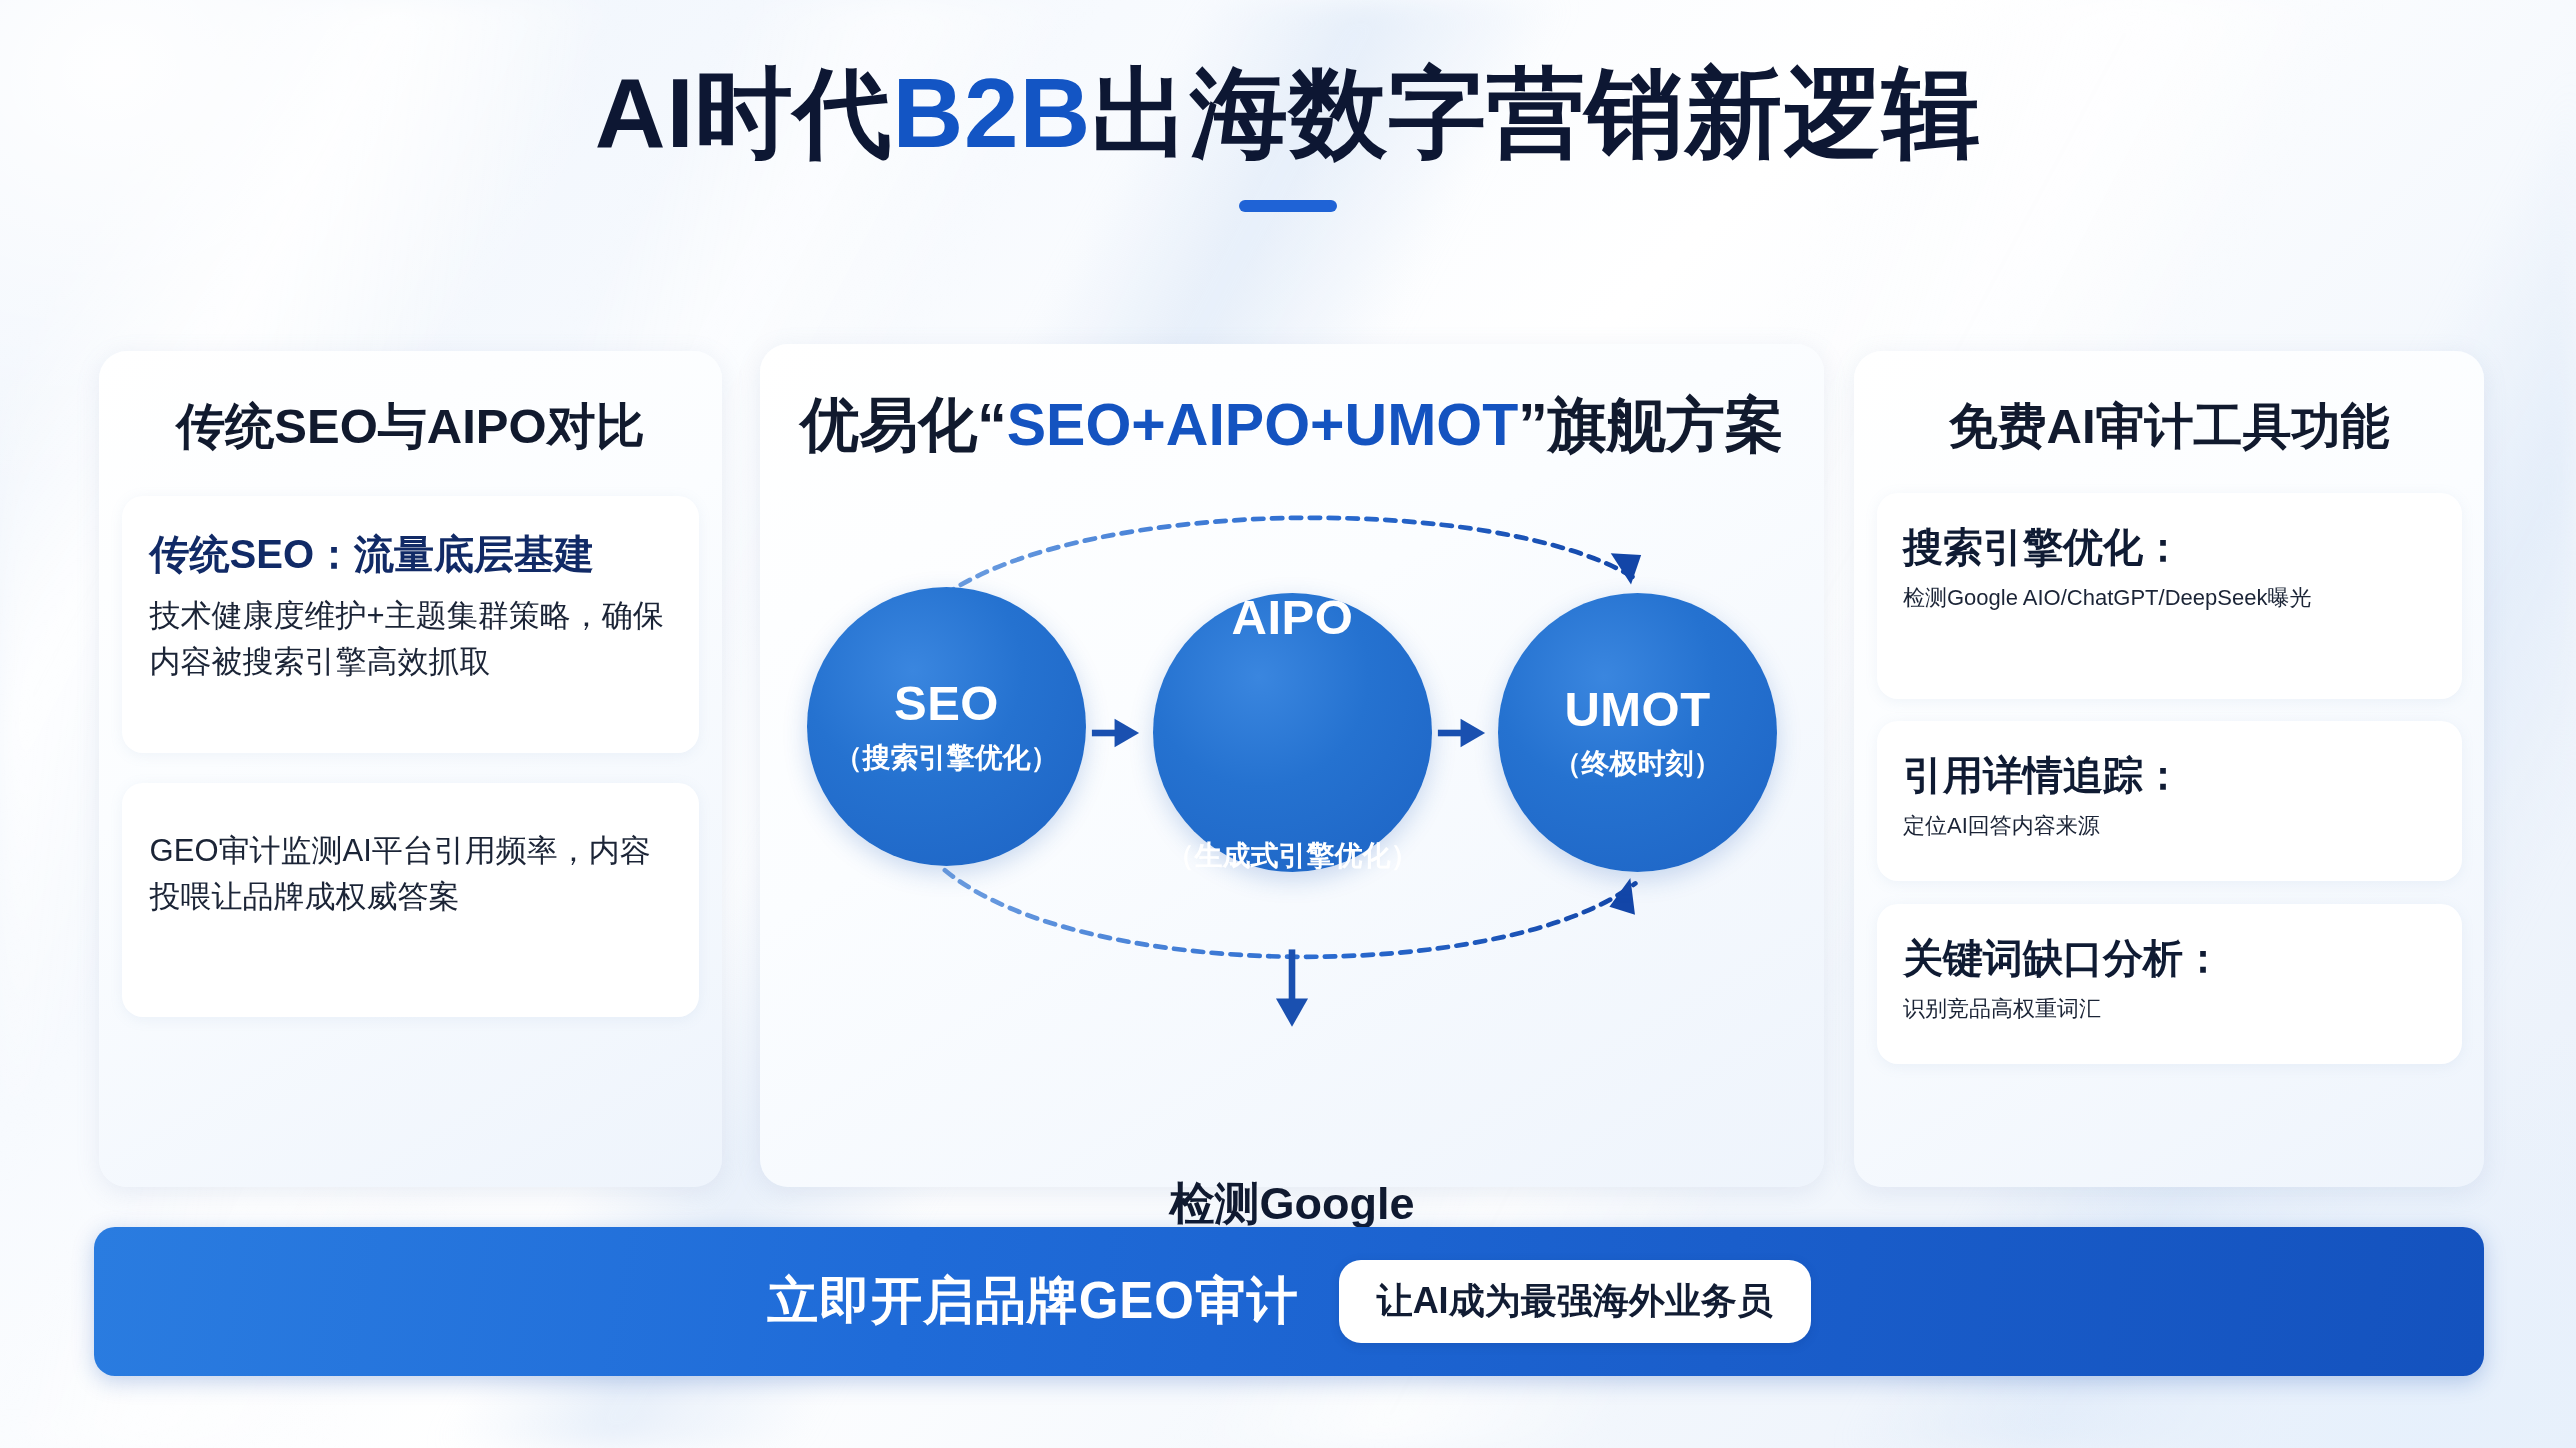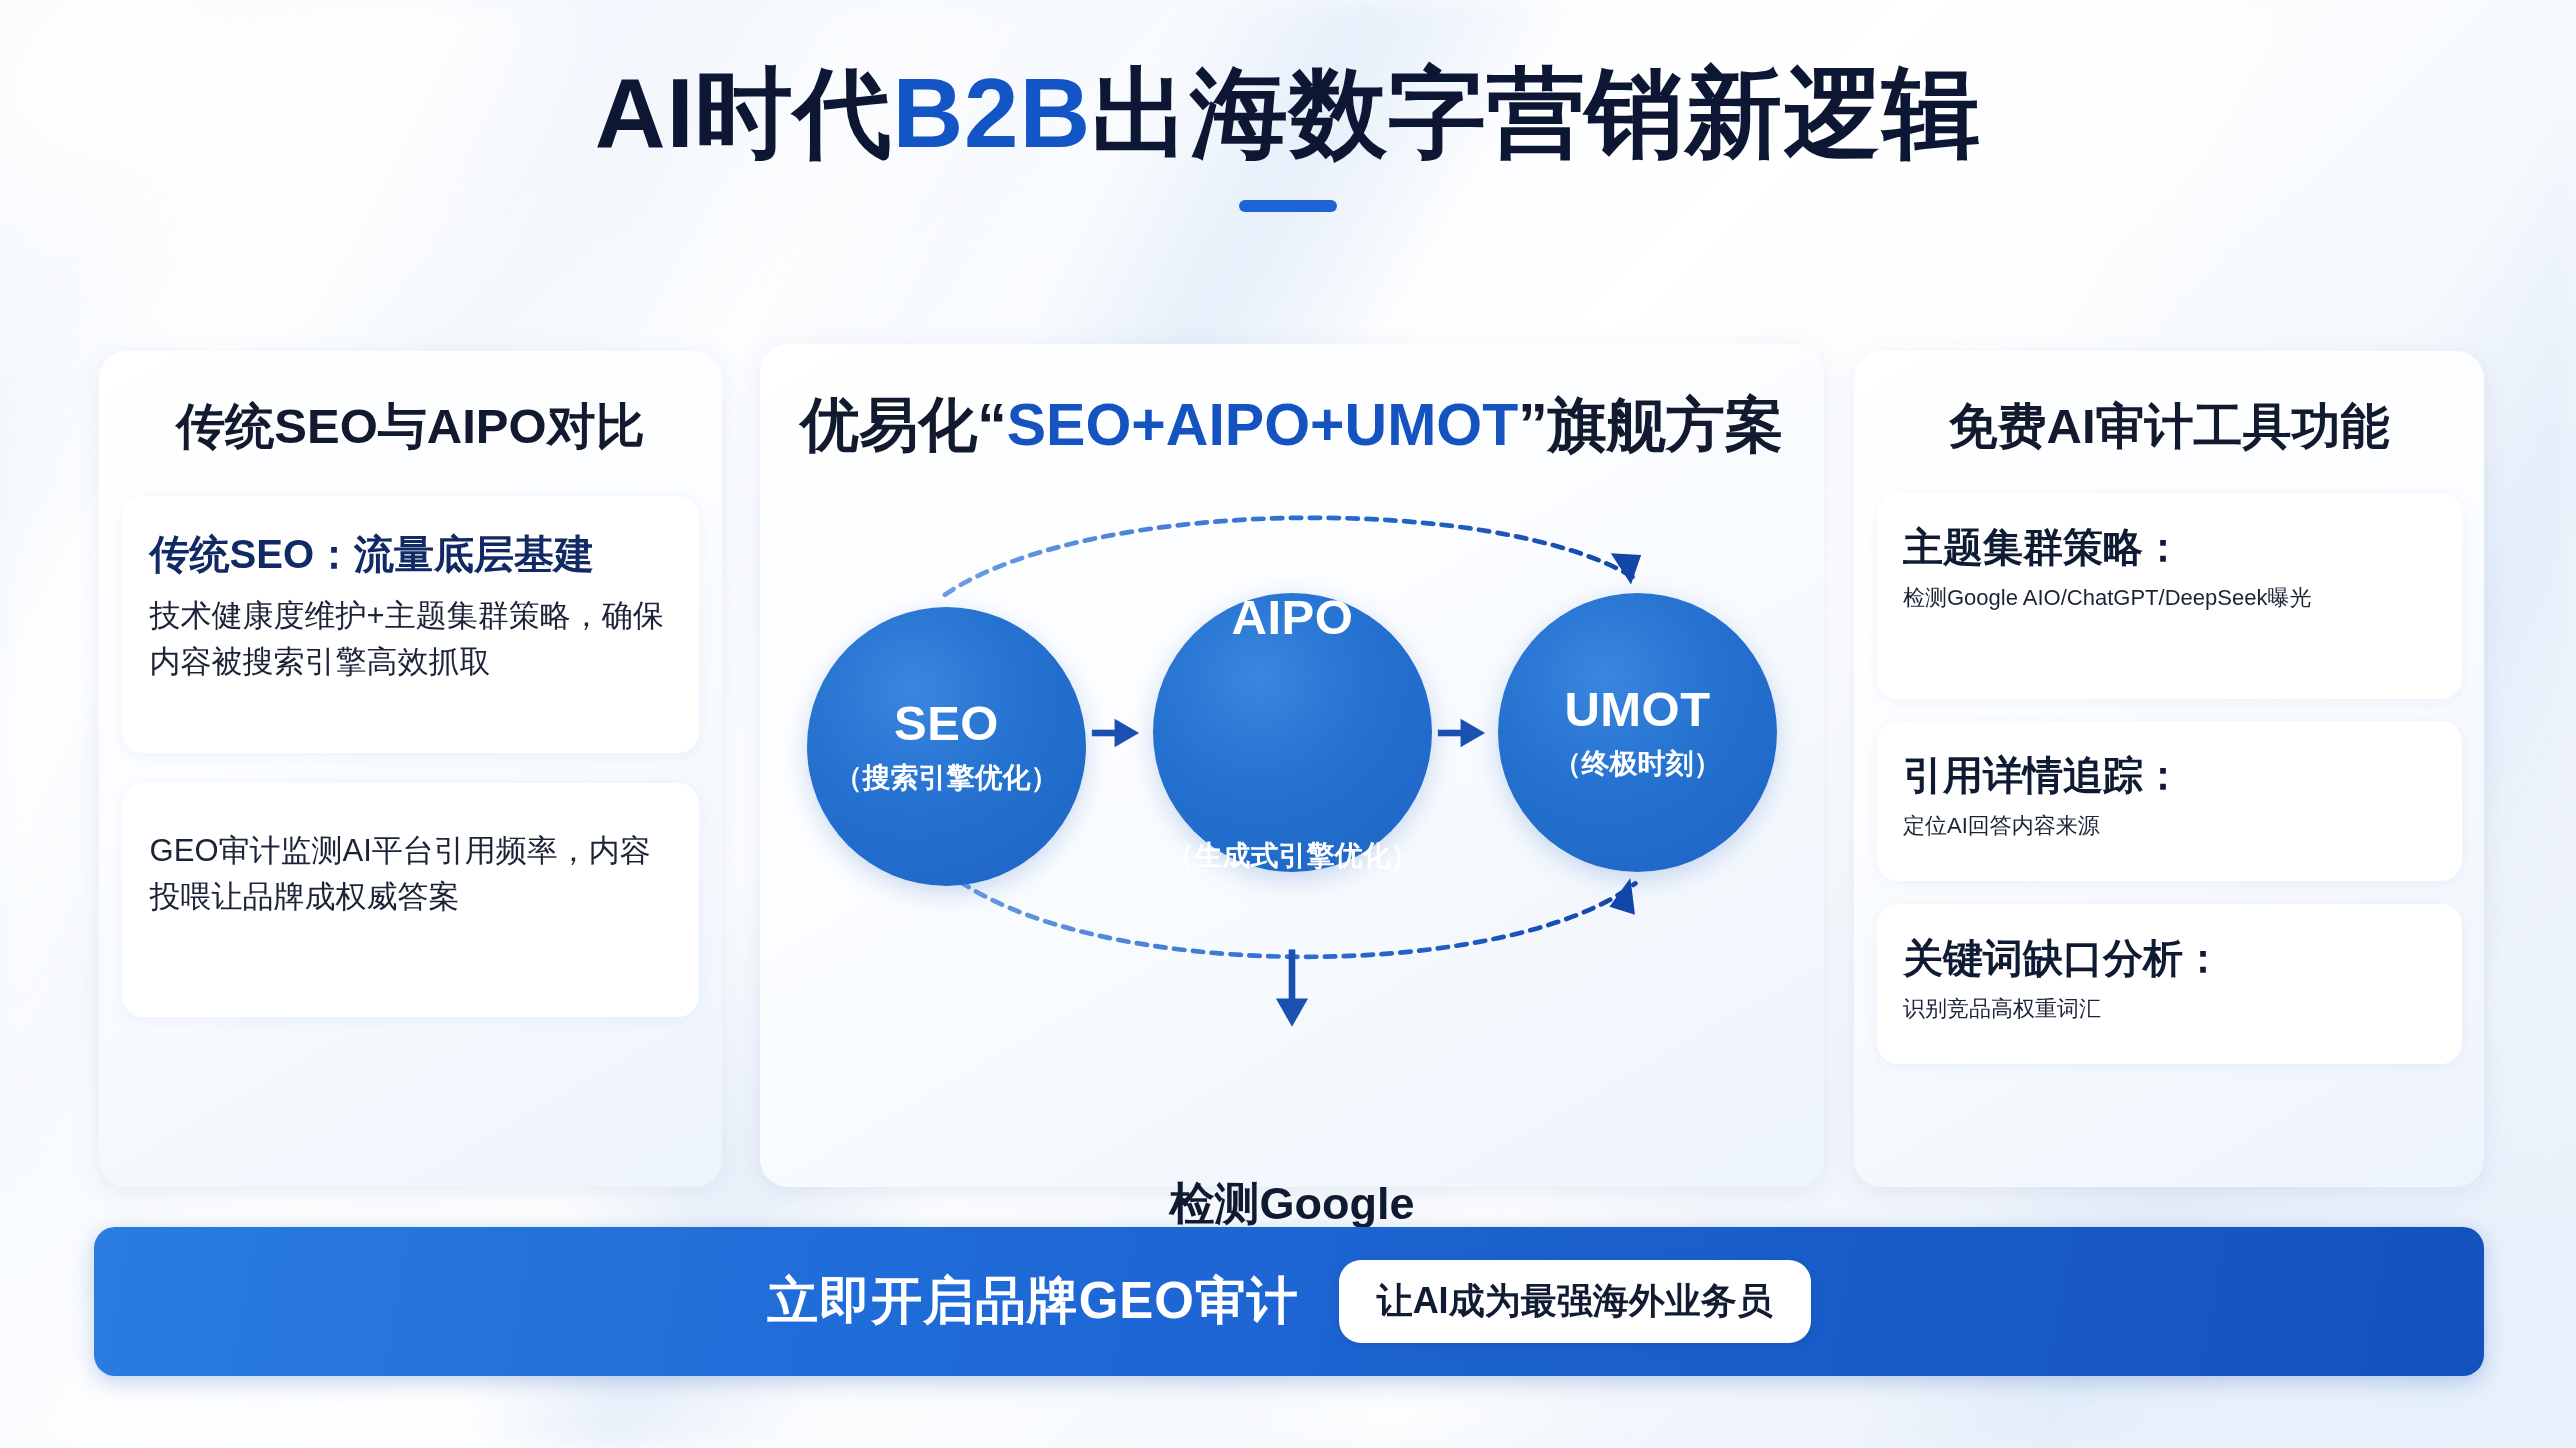--- a/index.html
+++ b/index.html
@@ -92,21 +92,21 @@
   #diagram{position:absolute;left:0;top:111px;width:1064px;height:604px;}
   .circle{
     position:absolute;width:279px;height:279px;border-radius:50%;
     background:radial-gradient(circle at 38% 30%,#3a86df 0%,#2572d0 42%,#1d63c4 100%);
     box-shadow:0 7.5px 24.5px rgba(30,90,180,.22);
     display:flex;flex-direction:column;align-items:center;justify-content:center;
     color:#ffffff;text-align:center;
   }
   .circle .c-name{font-size:49px;font-weight:700;letter-spacing:0.5px;line-height:1;}
   .circle .c-sub {font-size:28px;font-weight:700;margin-top:15px;line-height:1.1;white-space:nowrap;}
-  #circle-seo {left:47px;  top:152px;}
+  #circle-seo {left:47px;  top:132px;}
   #circle-aipo{left:393px; top:138px;justify-content:space-between;}
   #circle-umot{left:738px; top:138px;}
 
   .mini-arrow{position:absolute;top:257px;width:51px;height:42px;}
   #mini-arrow-1{left:330px;}
   #mini-arrow-2{left:676px;}
 
   #arc-svg{position:absolute;left:0;top:0;width:1064px;height:604px;overflow:visible;}
 
   #outcome-label{
@@ -205,21 +205,21 @@
     </svg>
   </div>
 
   <div id="outcome-label">检测Google</div>
 </section>
 
 <section class="panel" id="panel-right">
   <h2 class="panel-title">免费AI审计工具功能</h2>
 
   <div class="card card-r" id="card-plat">
-    <p class="card-title">主题集群策略：</p>
+    <p class="card-title">搜索引擎优化：</p>
     <p class="card-body">检测Google AIO/ChatGPT/DeepSeek曝光</p>
   </div>
 
   <div class="card card-r" id="card-cite">
     <p class="card-title">引用详情追踪：</p>
     <p class="card-body">定位AI回答内容来源</p>
   </div>
 
   <div class="card card-r" id="card-kw">
     <p class="card-title">关键词缺口分析：</p>

